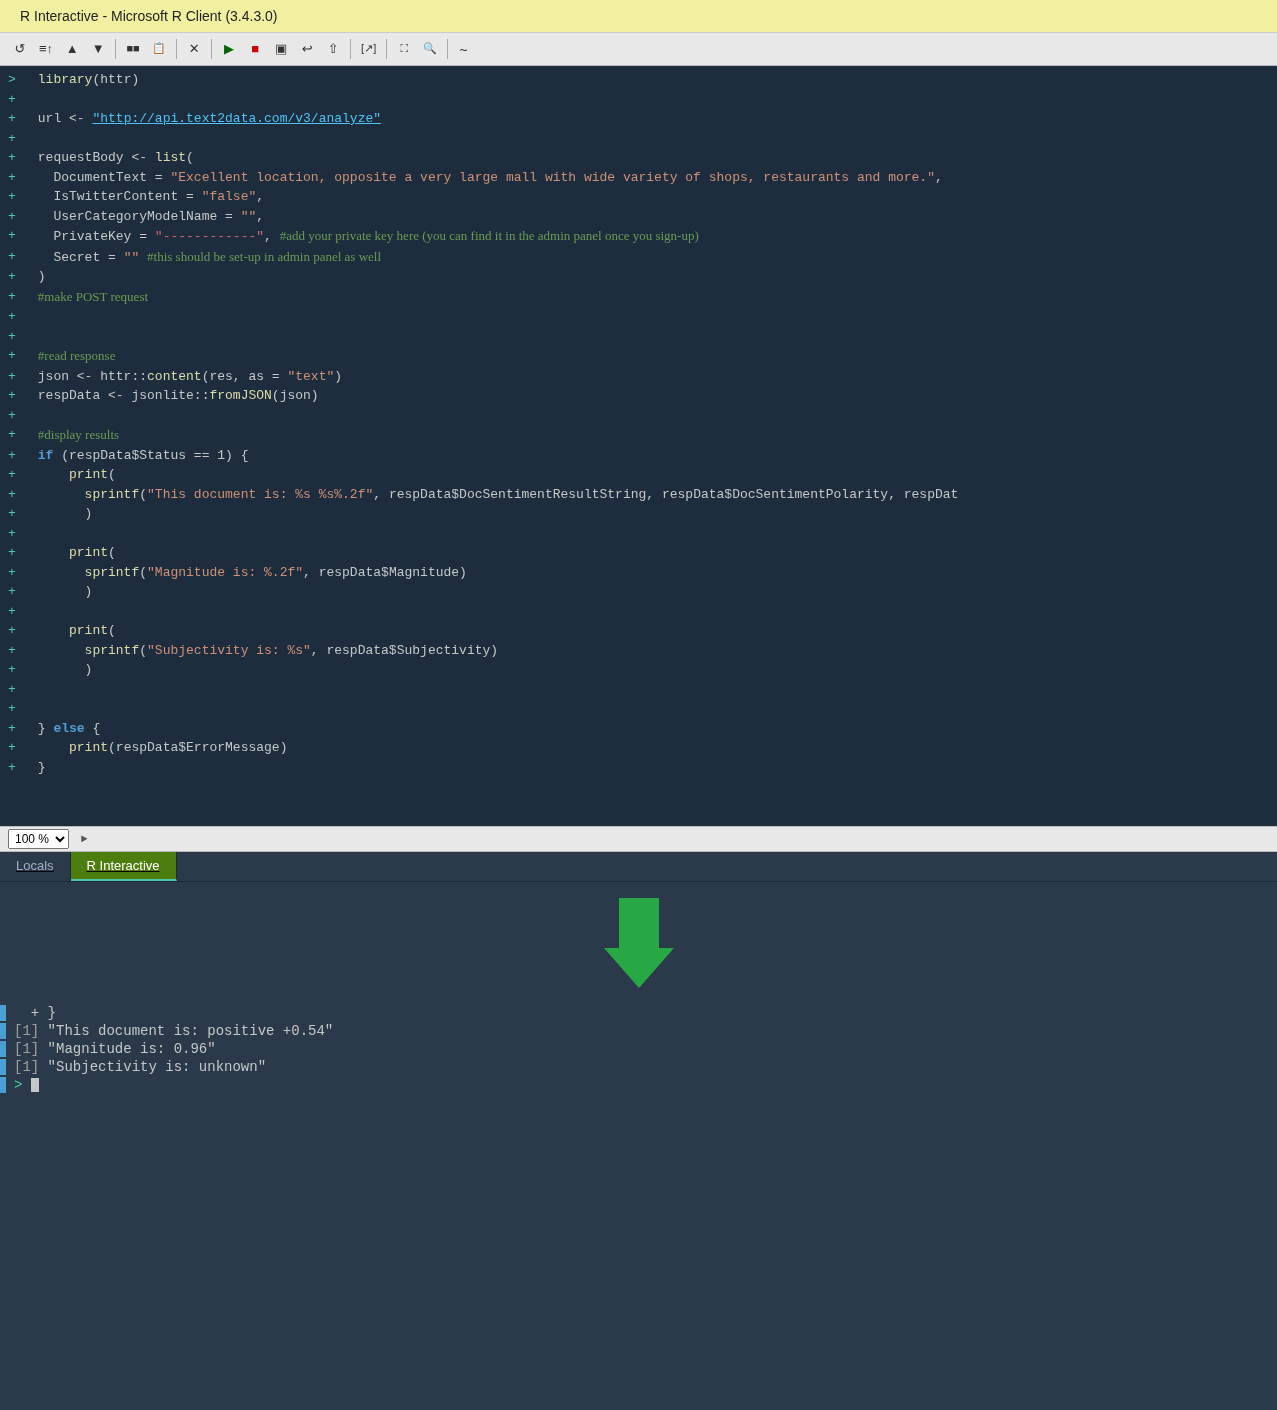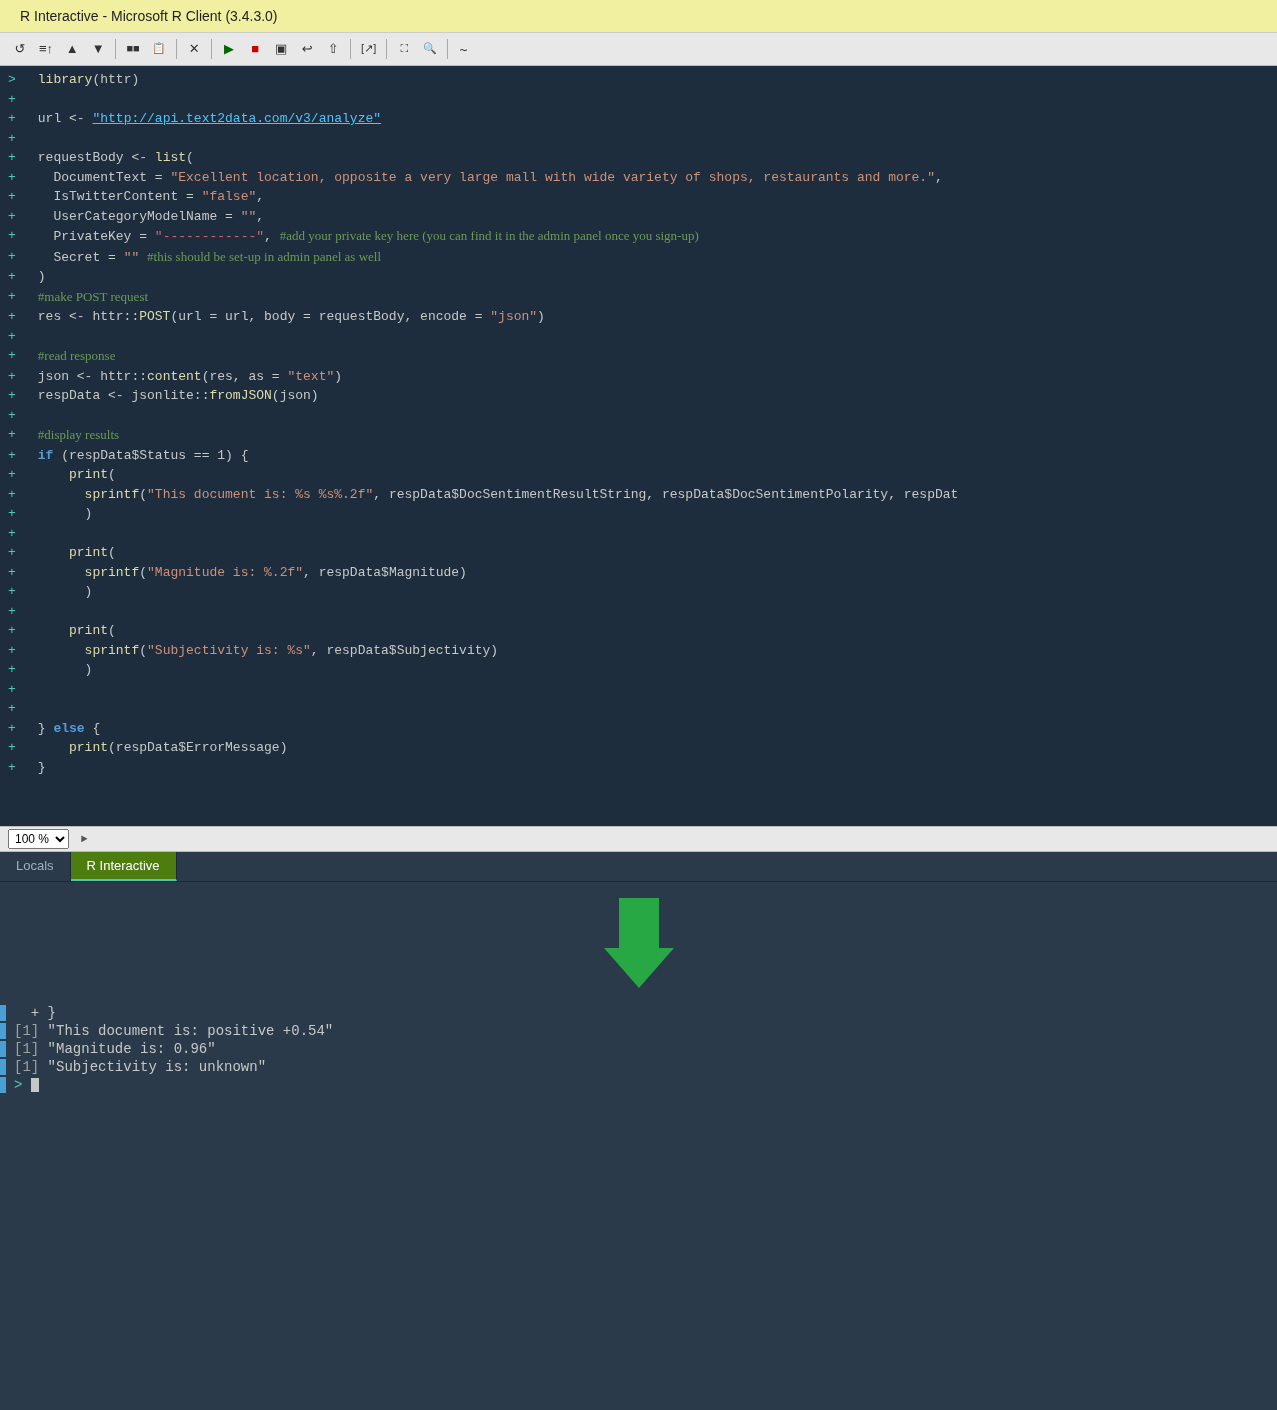--- a/index.html
+++ b/index.html
@@ -124,20 +124,21 @@
       font-size: 11px;
       color: #555;
     }
 
     
     .tab-bar {
       background: #2b3a4a;
       display: flex;
       align-items: stretch;
       border-bottom: 1px solid #1a2a38;
+      text-decoration: underline;
     }
 
     .tab {
       padding: 6px 16px;
       font-family: 'Segoe UI', Arial, sans-serif;
       font-size: 13px;
       cursor: pointer;
       color: #a0b0c0;
       border-right: 1px solid #1a2a38;
     }
@@ -293,21 +294,20 @@
     <span class="code-text"> )</span>
   </div>
 
   <div class="code-line">
     <span class="line-prefix">+</span>
     <span class="code-text"> <span class="comment-green">#make POST request</span></span>
   </div>
 
   <div class="code-line">
     <span class="line-prefix">+</span>
-    <span class="code-text"> res &lt;- httr::<span class="fn-yellow">POST</span>(url = url, body = requestBody, encode = <span class="str-string">"json"</span>)</span>
   </div>
 
   <div class="code-line">
     <span class="line-prefix">+</span>
     <span class="code-text"></span>
   </div>
 
   <div class="code-line">
     <span class="line-prefix">+</span>
     <span class="code-text"> <span class="comment-green">#read response</span></span>

